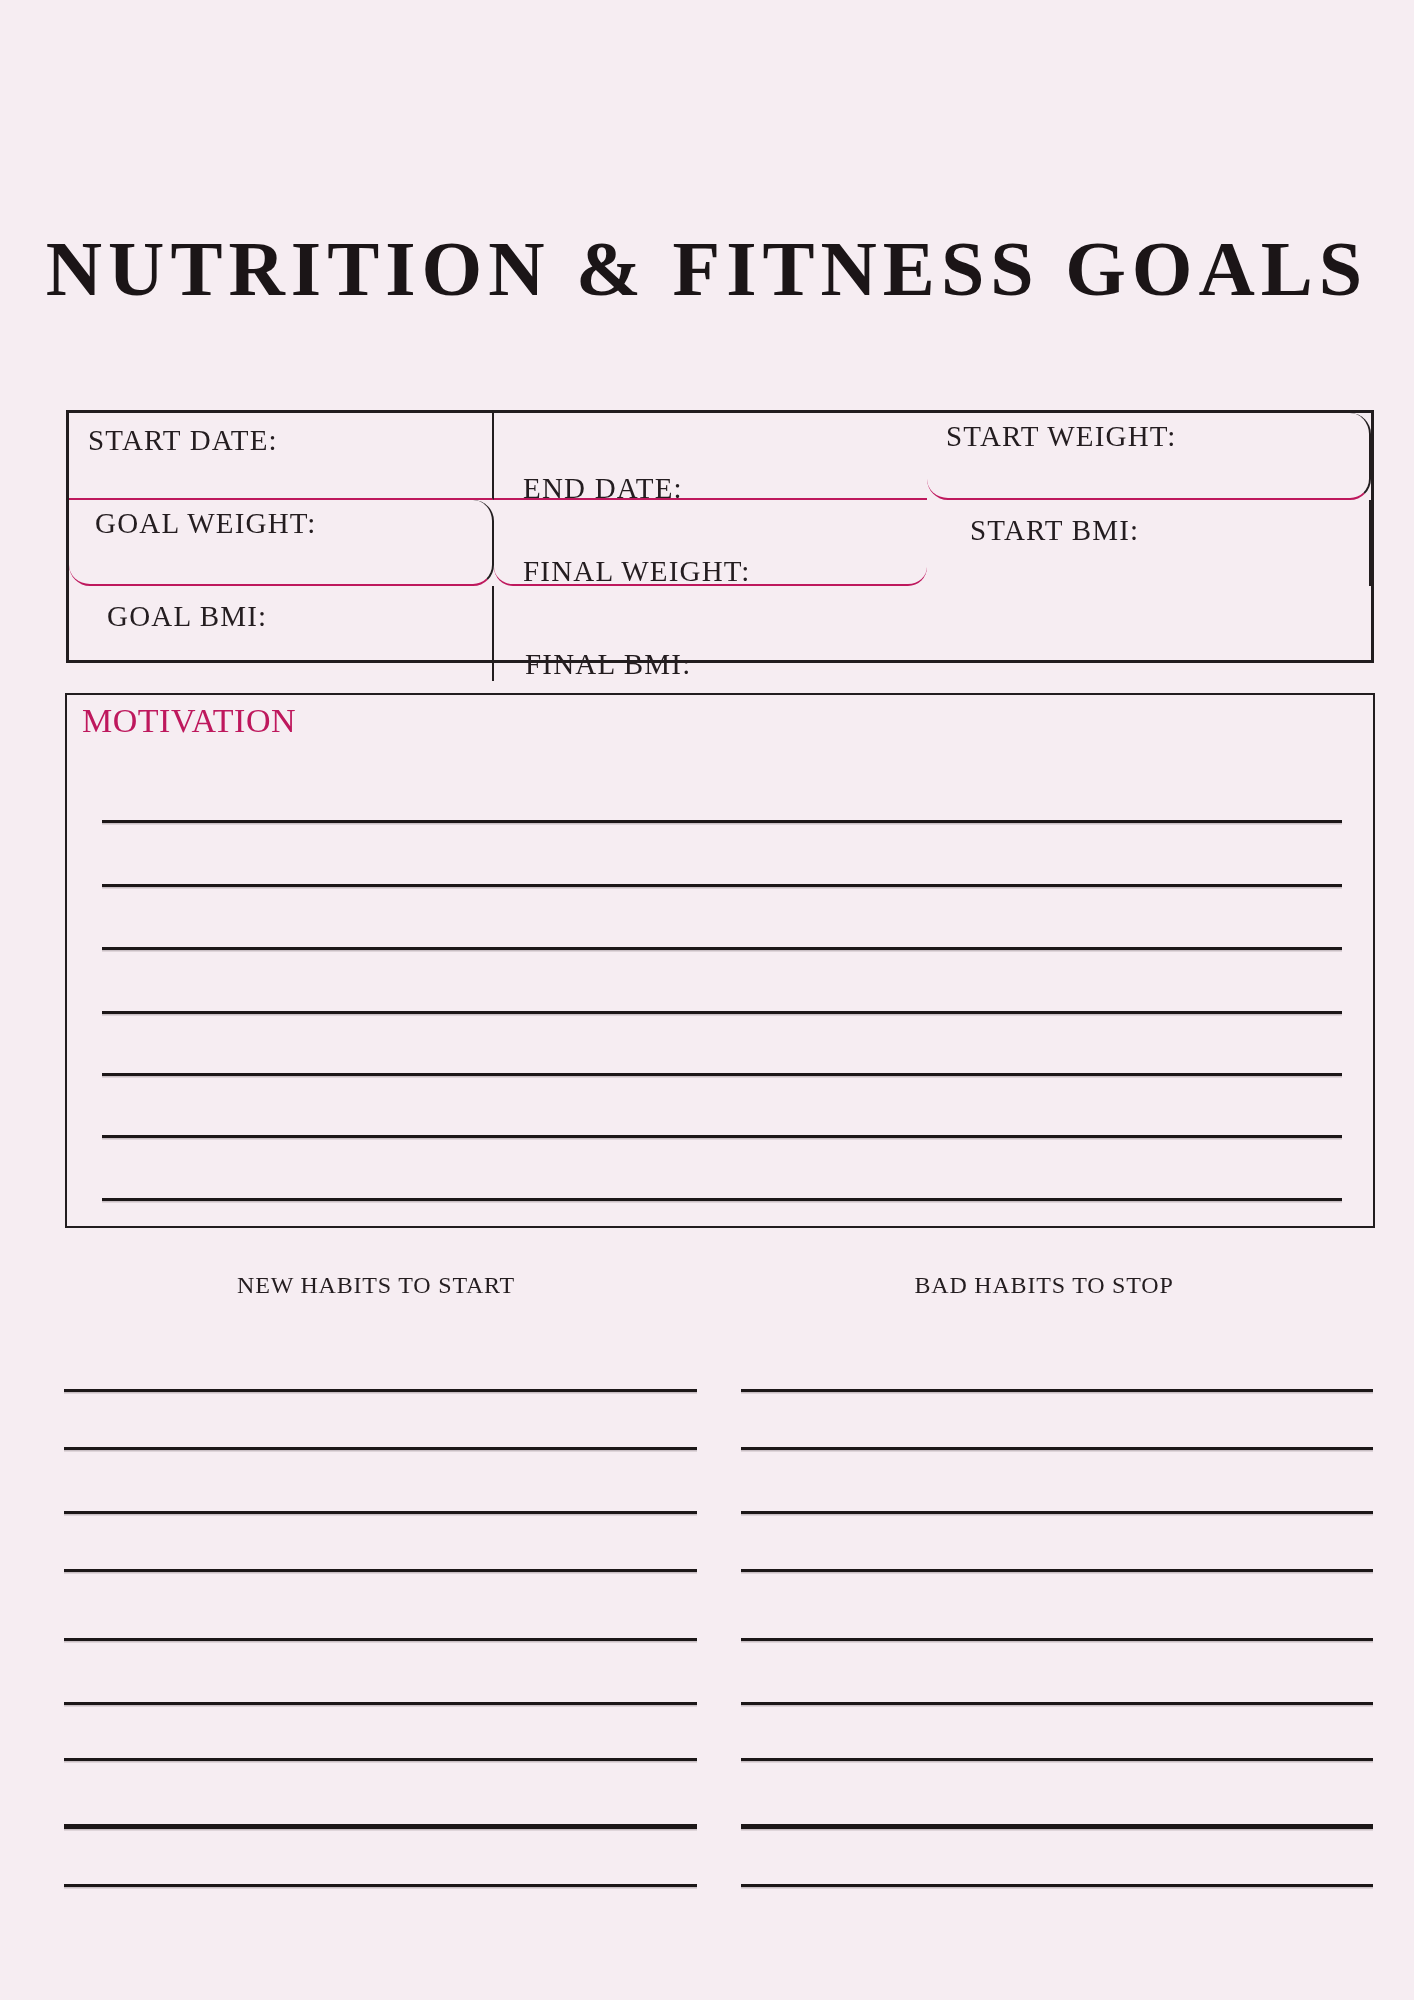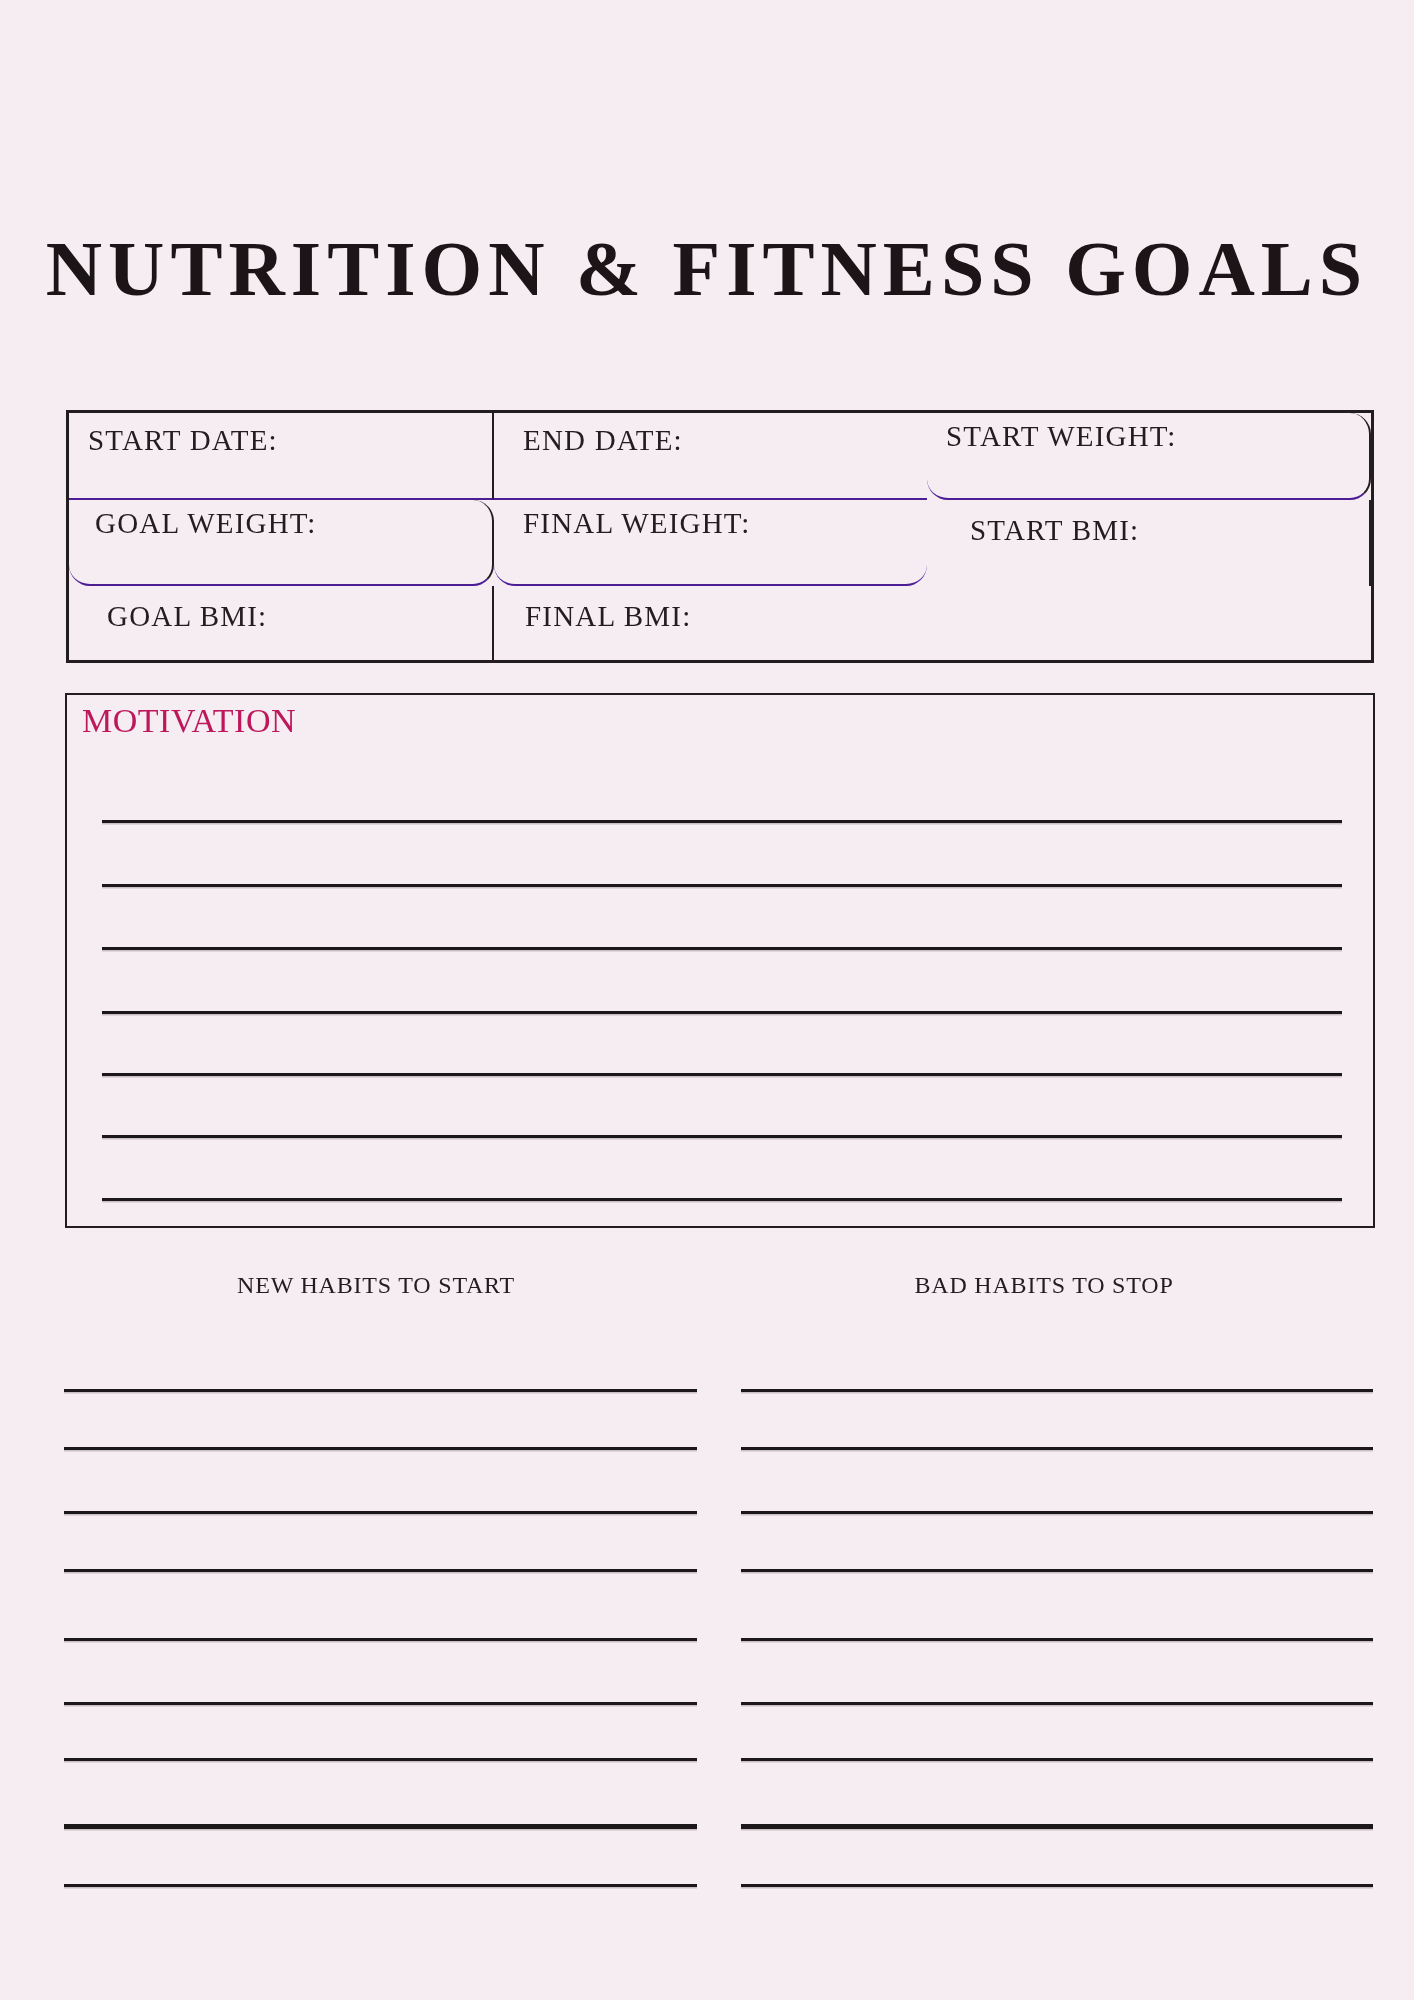--- a/index.html
+++ b/index.html
@@ -31,34 +31,34 @@
     width: 1308px; height: 253px;
     box-sizing: border-box;
     border: 3px solid #221d1f;
     display: grid;
     grid-template-columns: 425px 433px 1fr;
     grid-template-rows: 87px 86px 1fr;
   }
   .cell {
     box-sizing: border-box;
     border-right: 2px solid #221d1f;
-    border-bottom: 2px solid #4c1d95;
+    border-bottom: 2px solid #be185d;
     padding-top: 11px;
   }
   .cell.last-col { border-right: none; }
   .cell.last-row { border-bottom: none; }
   .cell-label {
     font-size: 29px;
     letter-spacing: 1.2px;
     color: #241d20;
     white-space: nowrap;
   }
   .cell.c1 { padding-left: 19px; }
   .cell.c2 { padding-left: 26px; }
-  .cell.c3 { padding-left: 29px; }
+  .cell.c3 { padding-left: 29px; margin-top: 48px; }
   .cell.r2 { padding-top: 7px; border-radius: 21px; }
   .cell.r3 { padding-top: 14px; }
   .cell.r3.c1 { padding-left: 43px; }
   .cell.r3.c2 { padding-left: 38px; }
   .cell.r3.c3 { padding-left: 31px; }
 
   
   .motivation-box {
     position: absolute;
     left: 65px; top: 693px;

